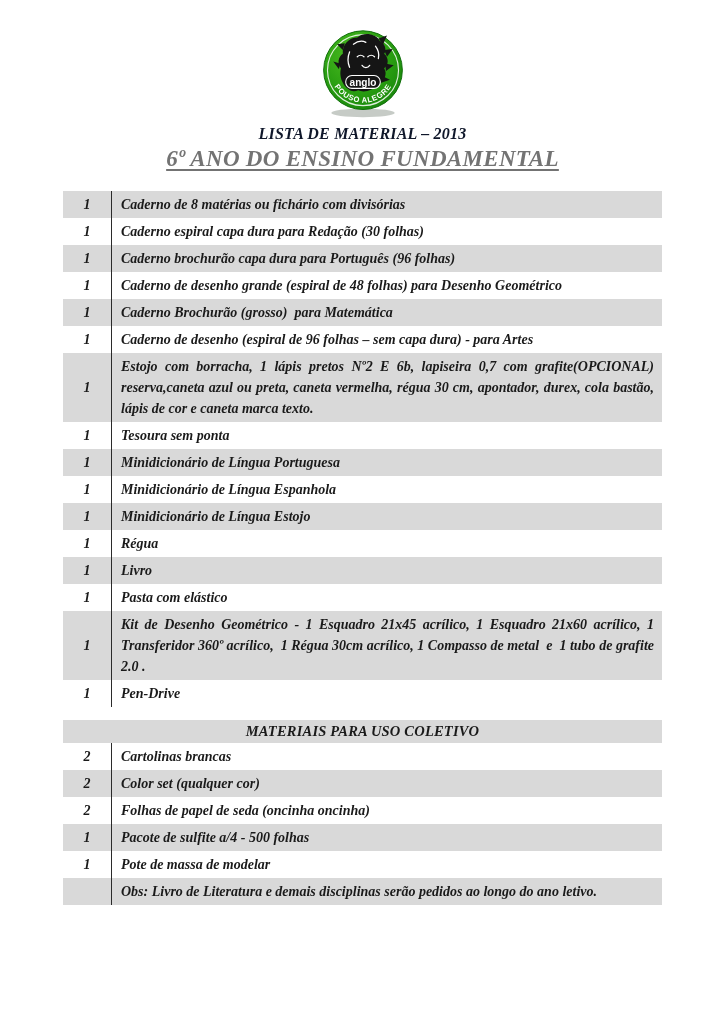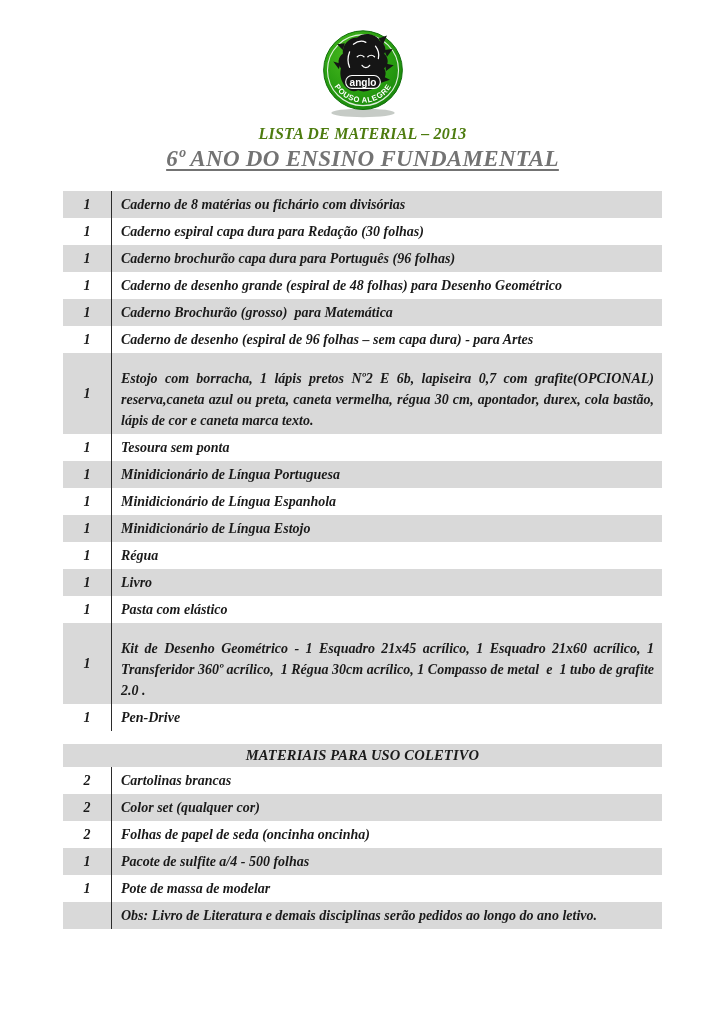--- a/index.html
+++ b/index.html
@@ -9,21 +9,21 @@
     color:#1a1a1a;
     -webkit-font-smoothing:antialiased;
   }
   .page{width:725px;height:972px;position:relative;background:#fff;}
 
   .logo-wrap{padding-top:24px;text-align:center;height:98px;}
   .logo-wrap svg{display:inline-block;}
 
   .doc-title{
     text-align:center;font-weight:bold;font-style:italic;
-    font-size:16px;margin-top:3px;letter-spacing:.2px;color:#4d7c0f;
+    font-size:16px;margin-top:3px;letter-spacing:.2px;color:#0f172a;
   }
   .grade-heading{
     text-align:center;font-weight:bold;font-style:italic;
     font-size:23px;margin-top:3px;letter-spacing:.3px;color:#737373;
   }
   .grade-heading span{
     text-decoration:underline;
     text-decoration-thickness:2px;
     text-underline-offset:3px;
   }
@@ -35,21 +35,21 @@
     flex:0 0 48px;width:48px;text-align:center;
     font-weight:bold;font-style:italic;font-size:14px;
     border-right:1.4px solid #2b2b2b;
     align-self:stretch;display:flex;align-items:center;justify-content:center;
   }
   .desc{
     flex:1;padding:3px 8px 3px 9px;
     font-weight:bold;font-style:italic;font-size:14px;line-height:1.5;
     white-space:pre-wrap;
   }
-  .desc.justify{text-align:justify;margin-top:12px;}
+  .desc.justify{text-align:justify;}
   .section-header{
     background:#d9d9d9;text-align:center;
     font-weight:bold;font-style:italic;font-size:14.5px;
     padding:3px 4px;letter-spacing:.2px;
   }
 </style>
 </head>
 <body>
 
 <div class="page">

